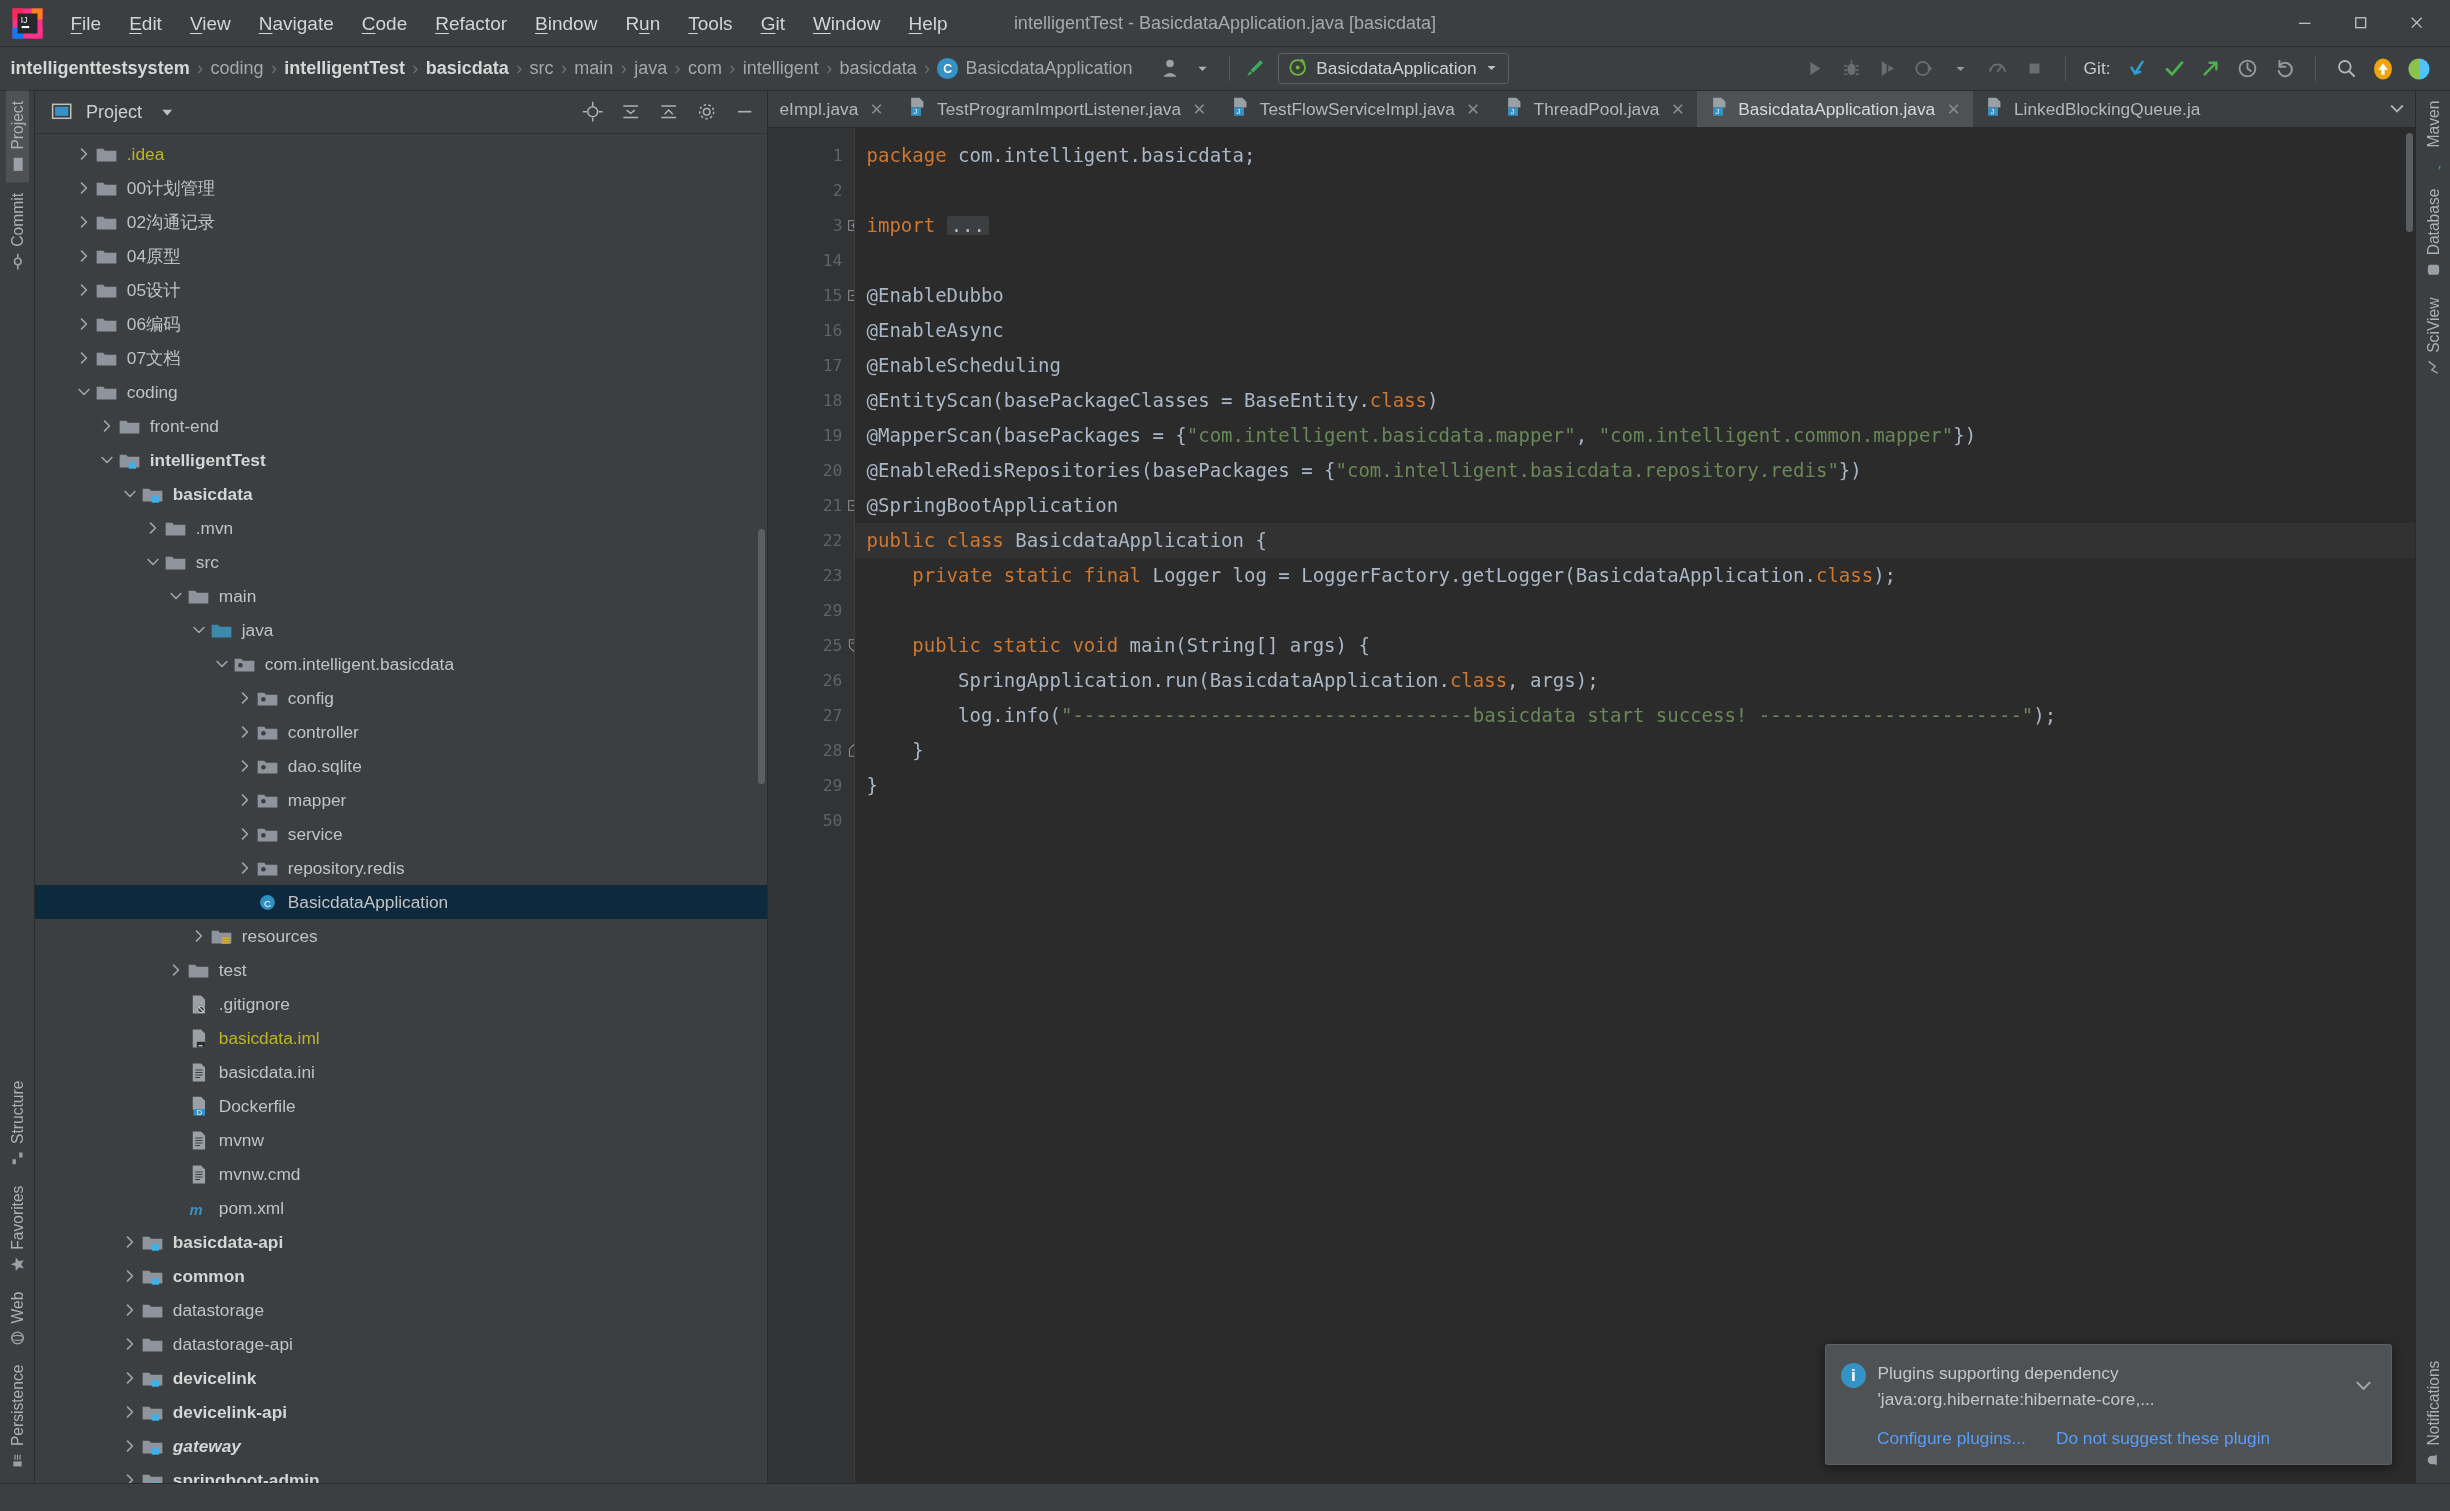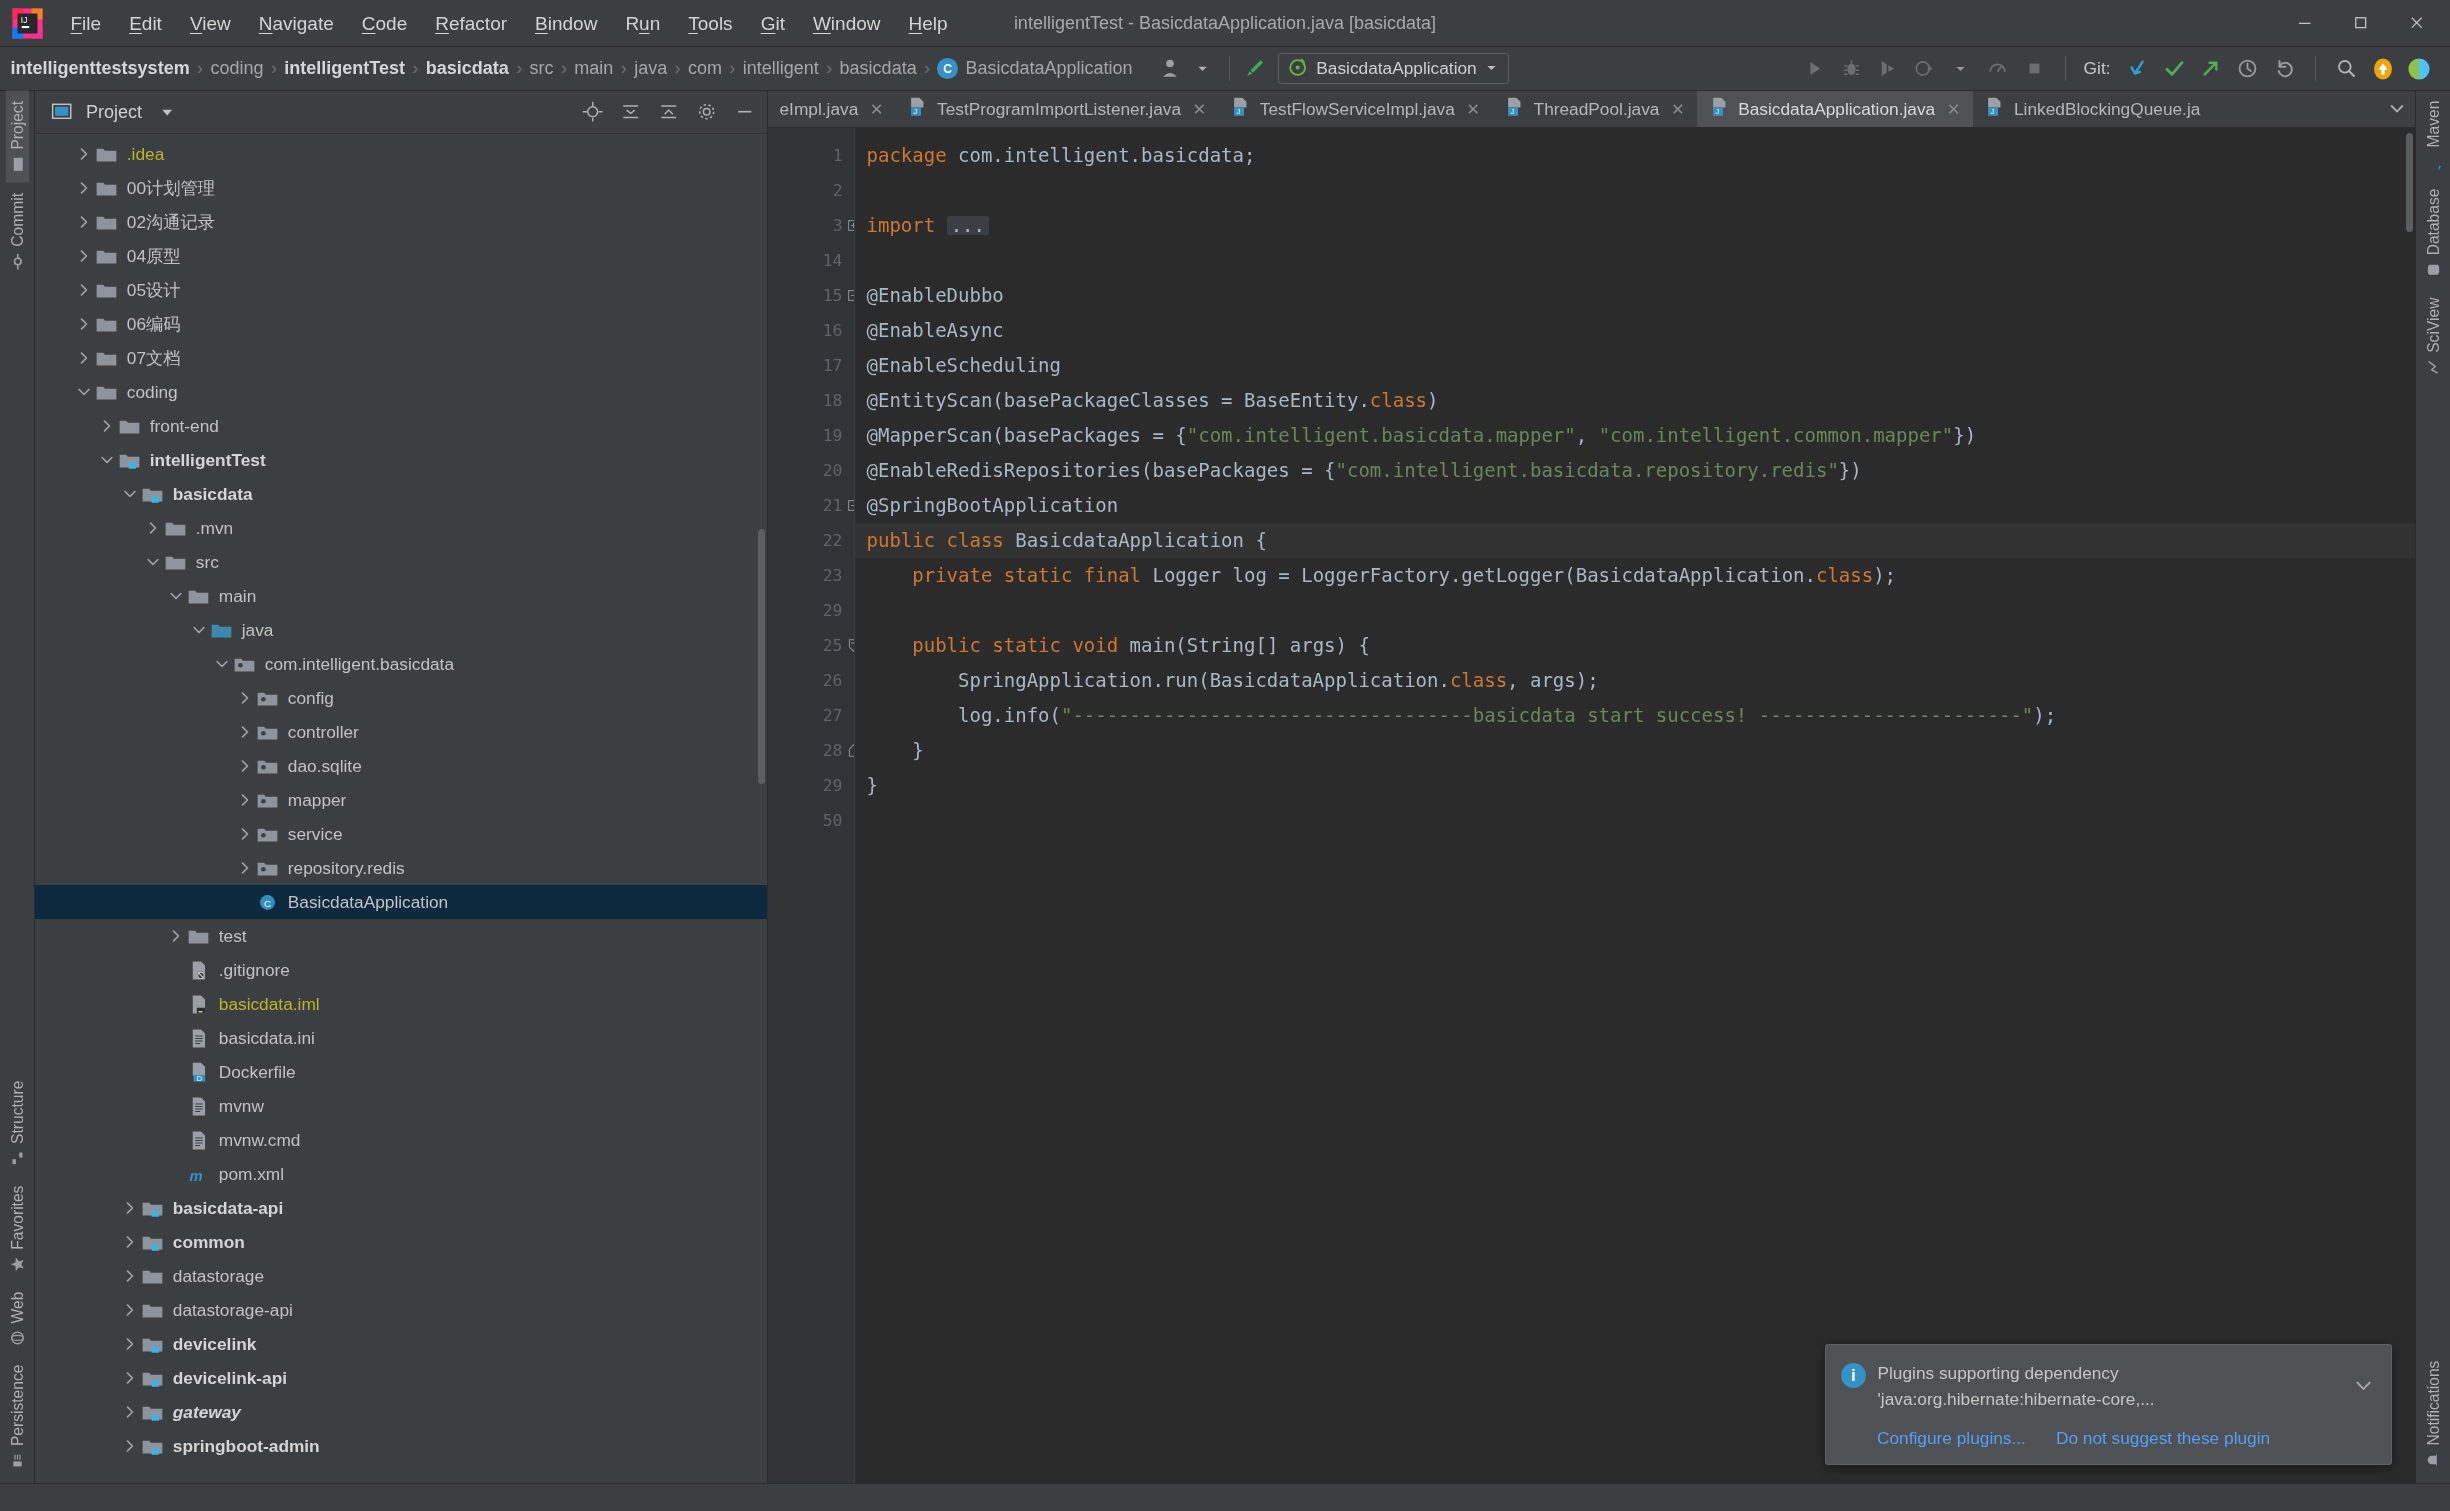--- a/index.html
+++ b/index.html
@@ -792,20 +792,36 @@
             <div class="trow sel" style="padding-left: 199px;">
               <span class="arrow"></span>
               <span class="ficon">
                 <svg width="23" height="23" viewBox="0 0 28 28" style="font-size:21px">
                   <circle cx="14" cy="14" r="9" fill="#2f8fc0"></circle>
                   <text x="14" y="19" font-size="12" fill="#ffffff" text-anchor="middle" font-family="Liberation Sans, sans-serif">C</text>
                 </svg>
               </span>
               <span class="tlabel">BasicdataApplication</span>
             </div>
+            <div class="trow" style="padding-left: 153px;">
+              <span class="arrow">
+                <svg width="18" height="18" viewBox="0 0 22 22">
+                  <path d="M8 5 L14 11 L8 17" stroke="#a0a4a8" stroke-width="2" fill="none" stroke-linecap="round" stroke-linejoin="round"></path>
+                </svg>
+              </span>
+              <span class="ficon">
+                <svg width="23" height="23" viewBox="0 0 28 28">
+                  <path d="M2 7 h8 l2 2.5 h14 v13 h-24 z" fill="#8d949b"></path>
+                  <rect x="14" y="15" width="10" height="1.8" fill="#e8a33d"></rect>
+                  <rect x="14" y="18" width="10" height="1.8" fill="#e8a33d"></rect>
+                  <rect x="14" y="21" width="10" height="1.8" fill="#e8a33d"></rect>
+                </svg>
+              </span>
+              <span class="tlabel">resources</span>
+            </div>
             <div class="trow" style="padding-left: 130px;">
               <span class="arrow">
                 <svg width="18" height="18" viewBox="0 0 22 22">
                   <path d="M8 5 L14 11 L8 17" stroke="#a0a4a8" stroke-width="2" fill="none" stroke-linecap="round" stroke-linejoin="round"></path>
                 </svg>
               </span>
               <span class="ficon">
                 <svg width="23" height="23" viewBox="0 0 28 28">
                   <path d="M2 7 h8 l2 2.5 h14 v13 h-24 z" fill="#8d949b"></path>
                 </svg>

